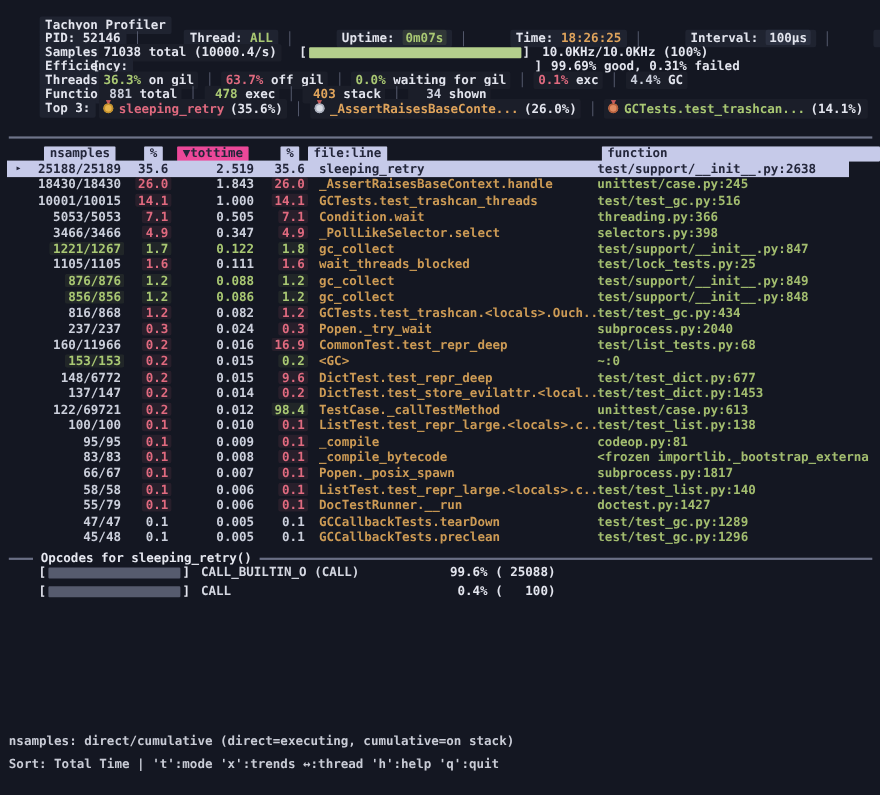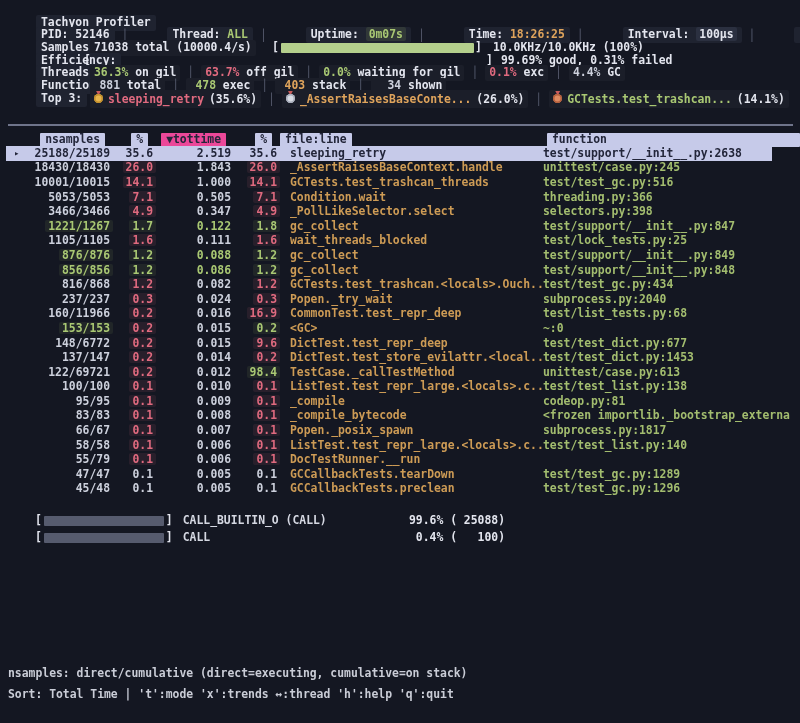--- a/index.html
+++ b/index.html
@@ -170,25 +170,30 @@
       <div class="trow"><div class="cell c1"><span class="v n">160/11966</span></div><div class="cell c2"><span class="v r">0.2</span></div><div class="cell c3"><span class="v n">0.016</span></div><div class="cell c4"><span class="v r">16.9</span></div><div class="cell c5"><span class="v fn">CommonTest.test_repr_deep</span></div><div class="cell c6"><span class="v fl">test/list_tests.py:68</span></div></div>
       <div class="trow"><div class="cell c1"><span class="v g">153/153</span></div><div class="cell c2"><span class="v r">0.2</span></div><div class="cell c3"><span class="v n">0.015</span></div><div class="cell c4"><span class="v g">0.2</span></div><div class="cell c5"><span class="v fn">&lt;GC&gt;</span></div><div class="cell c6"><span class="v fl">~:0</span></div></div>
       <div class="trow"><div class="cell c1"><span class="v n">148/6772</span></div><div class="cell c2"><span class="v r">0.2</span></div><div class="cell c3"><span class="v n">0.015</span></div><div class="cell c4"><span class="v r">9.6</span></div><div class="cell c5"><span class="v fn">DictTest.test_repr_deep</span></div><div class="cell c6"><span class="v fl">test/test_dict.py:677</span></div></div>
       <div class="trow"><div class="cell c1"><span class="v n">137/147</span></div><div class="cell c2"><span class="v r">0.2</span></div><div class="cell c3"><span class="v n">0.014</span></div><div class="cell c4"><span class="v r">0.2</span></div><div class="cell c5"><span class="v fn">DictTest.test_store_evilattr.&lt;local...</span></div><div class="cell c6"><span class="v fl">test/test_dict.py:1453</span></div></div>
       <div class="trow"><div class="cell c1"><span class="v n">122/69721</span></div><div class="cell c2"><span class="v r">0.2</span></div><div class="cell c3"><span class="v n">0.012</span></div><div class="cell c4"><span class="v g">98.4</span></div><div class="cell c5"><span class="v fn">TestCase._callTestMethod</span></div><div class="cell c6"><span class="v fl">unittest/case.py:613</span></div></div>
       <div class="trow"><div class="cell c1"><span class="v n">100/100</span></div><div class="cell c2"><span class="v r">0.1</span></div><div class="cell c3"><span class="v n">0.010</span></div><div class="cell c4"><span class="v r">0.1</span></div><div class="cell c5"><span class="v fn">ListTest.test_repr_large.&lt;locals&gt;.c...</span></div><div class="cell c6"><span class="v fl">test/test_list.py:138</span></div></div>
       <div class="trow"><div class="cell c1"><span class="v n">95/95</span></div><div class="cell c2"><span class="v r">0.1</span></div><div class="cell c3"><span class="v n">0.009</span></div><div class="cell c4"><span class="v r">0.1</span></div><div class="cell c5"><span class="v fn">_compile</span></div><div class="cell c6"><span class="v fl">codeop.py:81</span></div></div>
       <div class="trow"><div class="cell c1"><span class="v n">83/83</span></div><div class="cell c2"><span class="v r">0.1</span></div><div class="cell c3"><span class="v n">0.008</span></div><div class="cell c4"><span class="v r">0.1</span></div><div class="cell c5"><span class="v fn">_compile_bytecode</span></div><div class="cell c6"><span class="v fl">&lt;frozen importlib._bootstrap_externa</span></div></div>
       <div class="trow"><div class="cell c1"><span class="v n">66/67</span></div><div class="cell c2"><span class="v r">0.1</span></div><div class="cell c3"><span class="v n">0.007</span></div><div class="cell c4"><span class="v r">0.1</span></div><div class="cell c5"><span class="v fn">Popen._posix_spawn</span></div><div class="cell c6"><span class="v fl">subprocess.py:1817</span></div></div>
       <div class="trow"><div class="cell c1"><span class="v n">58/58</span></div><div class="cell c2"><span class="v r">0.1</span></div><div class="cell c3"><span class="v n">0.006</span></div><div class="cell c4"><span class="v r">0.1</span></div><div class="cell c5"><span class="v fn">ListTest.test_repr_large.&lt;locals&gt;.c...</span></div><div class="cell c6"><span class="v fl">test/test_list.py:140</span></div></div>
-      <div class="trow"><div class="cell c1"><span class="v n">55/79</span></div><div class="cell c2"><span class="v r">0.1</span></div><div class="cell c3"><span class="v n">0.006</span></div><div class="cell c4"><span class="v r">0.1</span></div><div class="cell c5"><span class="v fn">DocTestRunner.__run</span></div></div>
+      <div class="trow"><div class="cell c1"><span class="v n">55/79</span></div><div class="cell c2"><span class="v r">0.1</span></div><div class="cell c3"><span class="v n">0.006</span></div><div class="cell c4"><span class="v r">0.1</span></div><div class="cell c5"><span class="v fn">DocTestRunner.__run</span></div><div class="cell c6"><span class="v fl">doctest.py:1427</span></div></div>
       <div class="trow"><div class="cell c1"><span class="v n">47/47</span></div><div class="cell c2"><span class="v n">0.1</span></div><div class="cell c3"><span class="v n">0.005</span></div><div class="cell c4"><span class="v n">0.1</span></div><div class="cell c5"><span class="v fn">GCCallbackTests.tearDown</span></div><div class="cell c6"><span class="v fl">test/test_gc.py:1289</span></div></div>
       <div class="trow"><div class="cell c1"><span class="v n">45/48</span></div><div class="cell c2"><span class="v n">0.1</span></div><div class="cell c3"><span class="v n">0.005</span></div><div class="cell c4"><span class="v n">0.1</span></div><div class="cell c5"><span class="v fn">GCCallbackTests.preclean</span></div><div class="cell c6"><span class="v fl">test/test_gc.py:1296</span></div></div>
     </div>
 
+  <div class="op-title">
+    <span class="dash l"></span>
+    <span class="t">Opcodes for sleeping_retry()</span>
+    <span class="dash r"></span>
+  </div>
   <div id="oprows">
       <div class="oprow" style="top: 514px;"><span class="bracket">[</span><span class="optrack"><span class="opfill" style="width: 99.6%;"></span></span><span class="bracket">]</span><span class="opname">CALL_BUILTIN_O (CALL)</span><span class="oppct">99.6% ( 25088)</span></div>
       <div class="oprow" style="top: 531px;"><span class="bracket">[</span><span class="optrack"><span class="opfill" style="width: 0.4%;"></span></span><span class="bracket">]</span><span class="opname">CALL</span><span class="oppct">0.4% (   100)</span></div>
     </div>
 
   <div class="foot" style="top:667px;">nsamples: direct/cumulative (direct=executing, cumulative=on stack)</div>
   <div class="foot" style="top:688px;">Sort: Total Time | 't':mode 'x':trends ↔:thread 'h':help 'q':quit</div>
 
 </div>
 

